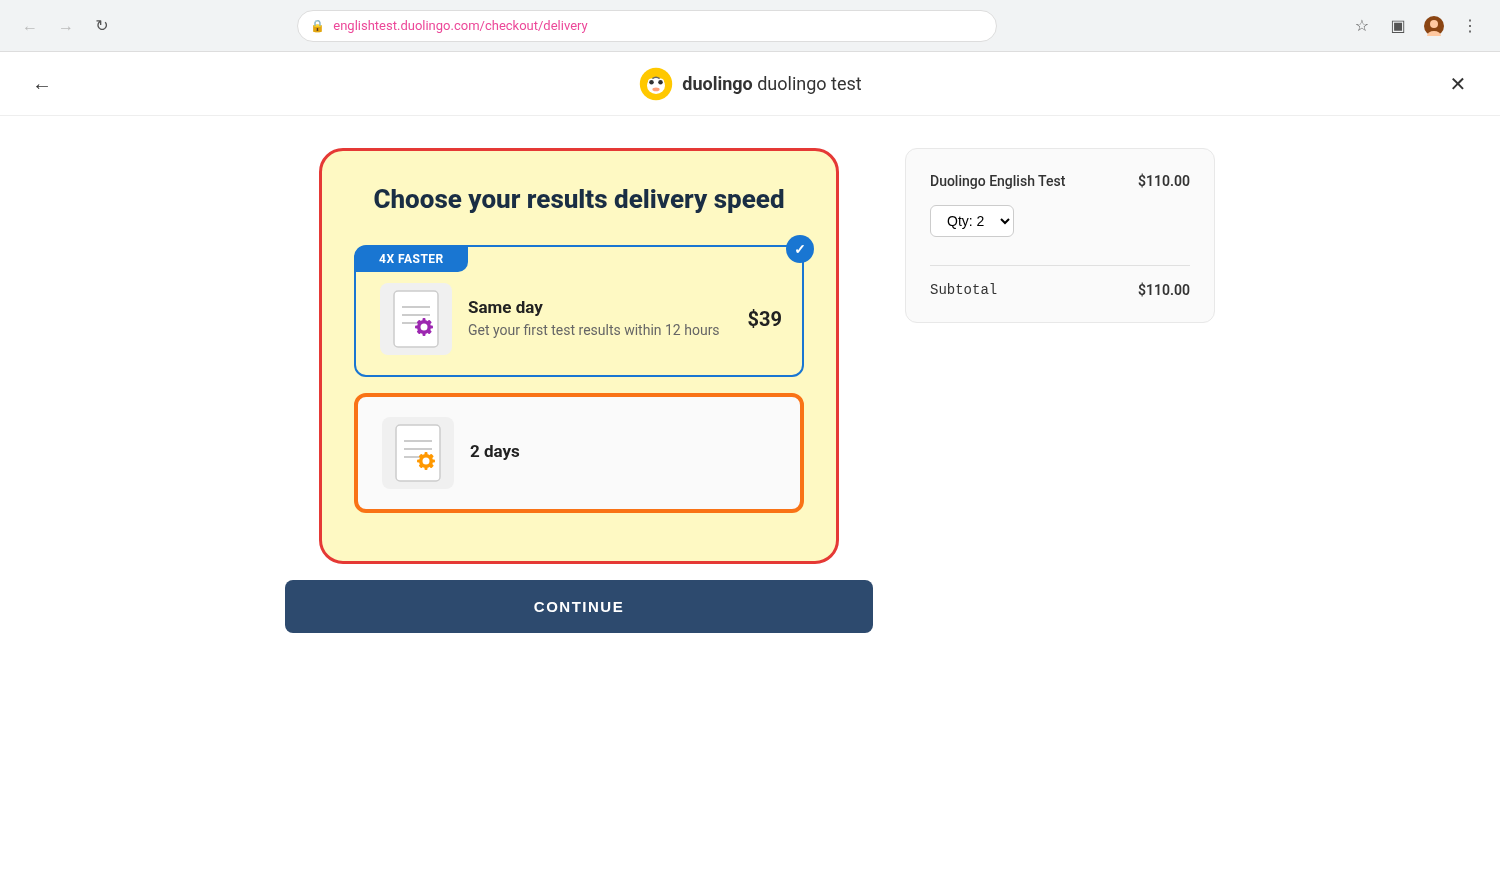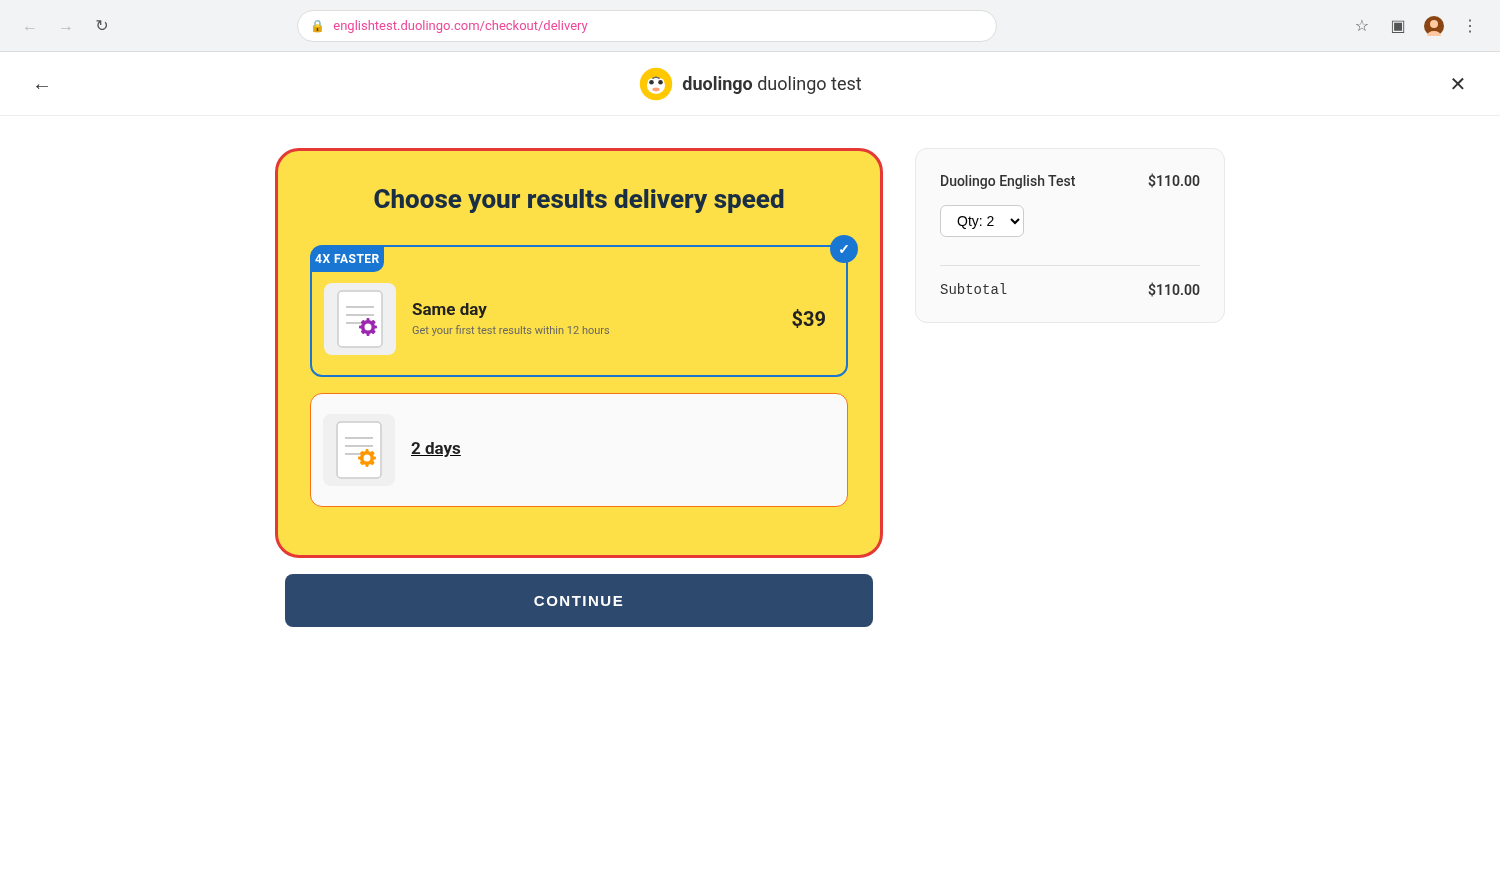--- a/index.html
+++ b/index.html
@@ -151,22 +151,22 @@
       max-width: 1400px;
       justify-content: center;
       align-items: flex-start;
     }
 
     
     .delivery-card {
       border: 3px solid #e53935;
       border-radius: 24px;
       padding: 32px;
-      width: 608px;
-      background: #fde047;
+      width: 520px;
+      background: #fef9c3;
     }
     .card-title {
       font-size: 26px;
       font-weight: 800;
       color: #1a2e44;
       text-align: center;
       margin-bottom: 28px;
       line-height: 1.3;
     }
 
@@ -175,42 +175,41 @@
       border-radius: 12px;
       margin-bottom: 16px;
       cursor: pointer;
       position: relative;
       overflow: visible;
     }
     .option-card.selected {
       border: 2px solid #1976d2;
     }
     .option-card.unselected {
-      border: 1px solid #f97316;
+      border: 4px solid #f97316;
       background: #fafafa;
-      text-decoration: underline;
     }
 
     .faster-badge {
       position: absolute;
       top: -1px;
       left: -1px;
       background: #1976d2;
       color: white;
       font-size: 12px;
       font-weight: 700;
-      padding: 6px 4px;
+      padding: 6px 24px;
       border-radius: 10px 0 10px 0;
       letter-spacing: 0.5px;
     }
 
     .option-inner {
       display: flex;
       align-items: center;
-      padding: 20px 20px 20px 12px;
+      padding: 20px 20px 20px 24px;
       gap: 16px;
       min-height: 90px;
     }
     .option-inner.with-badge {
       padding-top: 36px;
     }
 
     .option-icon {
       width: 72px;
       height: 72px;
@@ -225,21 +224,21 @@
     .option-info {
       flex: 1;
     }
     .option-title {
       font-size: 17px;
       font-weight: 700;
       color: #222;
       margin-bottom: 4px;
     }
     .option-desc {
-      font-size: 11px;
+      font-size: 14px;
       color: #666;
       line-height: 1.4;
     }
     .option-price {
       font-size: 20px;
       font-weight: 700;
       color: #222;
     }
 
     .check-circle {

